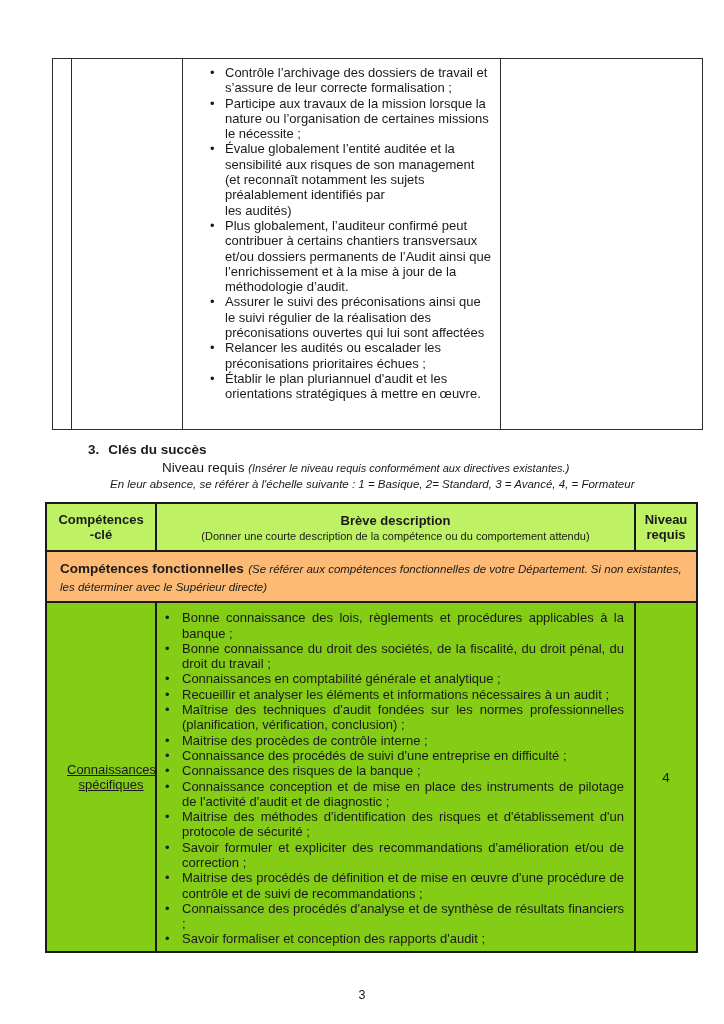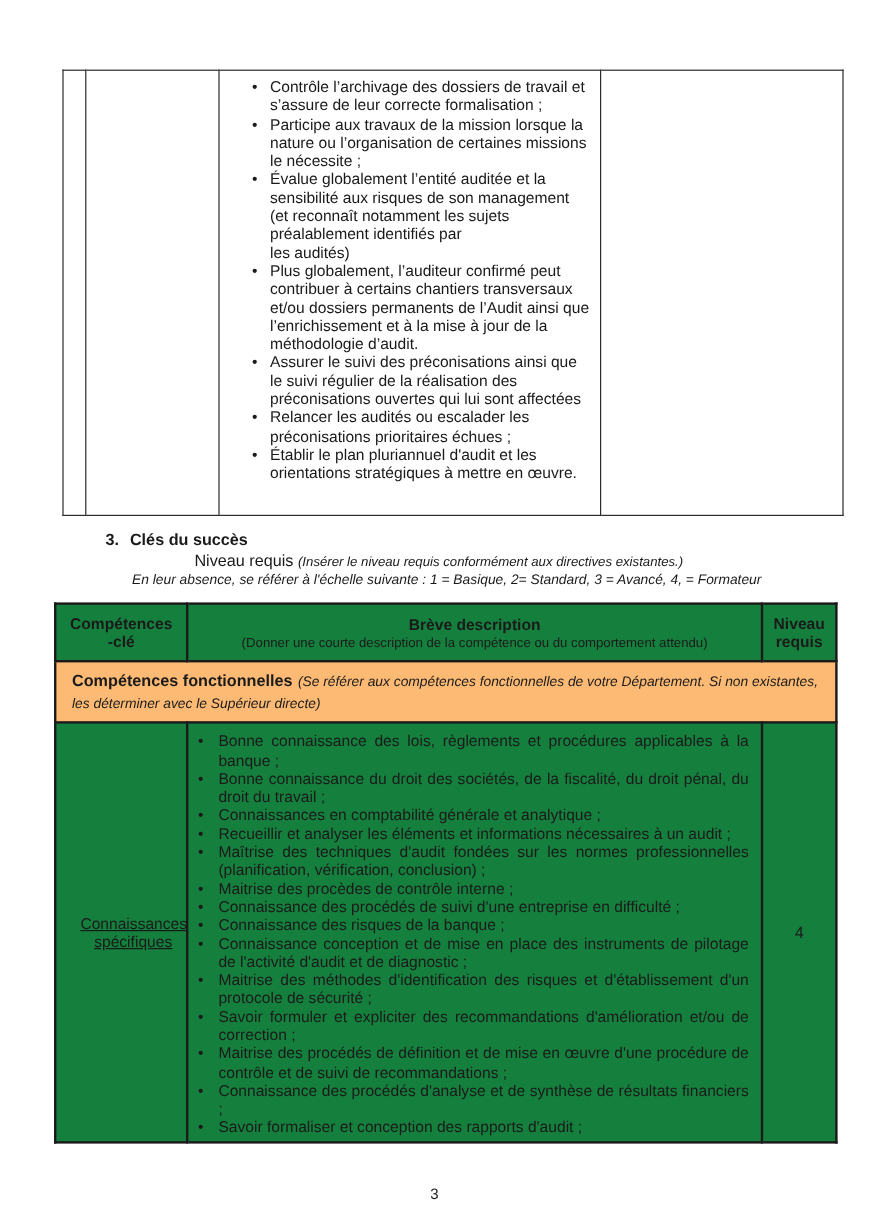--- a/index.html
+++ b/index.html
@@ -33,31 +33,31 @@
   .echelle-line{position:absolute;left:110px;top:478px;font-size:11.5px;font-style:italic;white-space:nowrap;}
   
   .main-table{
     position:absolute;left:45px;top:502px;width:645px;height:451px;
   }
   .main-table td{border:2px solid #1a1a1a;padding:0;}
   .main-table .hc1{width:108px;}
   .main-table .hc2{width:477px;}
   .main-table .hc3{width:60px;}
   .header-row td{
-    background:#15803d;text-align:center;vertical-align:middle;height:46px;margin-left:19px;
+    background:#bef264;text-align:center;vertical-align:middle;height:46px;margin-left:19px;
   }
   .hdr-title{font-size:13px;font-weight:bold;line-height:15px;}
   .hdr-note{font-size:11px;line-height:12px;margin-top:2px;}
   .yellow-row td{
     background:#fdba74;height:45px;vertical-align:middle;
     padding:2px 13px;text-align:left;margin-left:36px;
   }
   .yellow-title{font-size:13.5px;font-weight:bold;}
   .yellow-note{font-size:11.5px;font-style:italic;}
-  .content-row td{vertical-align:middle;background:#15803d;}
+  .content-row td{vertical-align:middle;background:#84cc16;}
   .competence-cell{text-align:center;font-size:13px;line-height:15.3px;}
   .competence-cell .underlined{text-decoration:underline;padding-left:20px;}
   .desc-bullets{padding:7px 10px 4px 8px;font-size:13px;line-height:15.3px;text-align:justify;}
   .desc-bullets li{position:relative;padding-left:17px;margin:0;}
   .desc-bullets li::before{content:"\2022";position:absolute;left:0;top:0;}
   .niveau-cell{text-align:center;font-size:13.5px;}
   
   .page-number{
     position:absolute;left:0;top:988px;width:724px;text-align:center;font-size:12.5px;
   }

